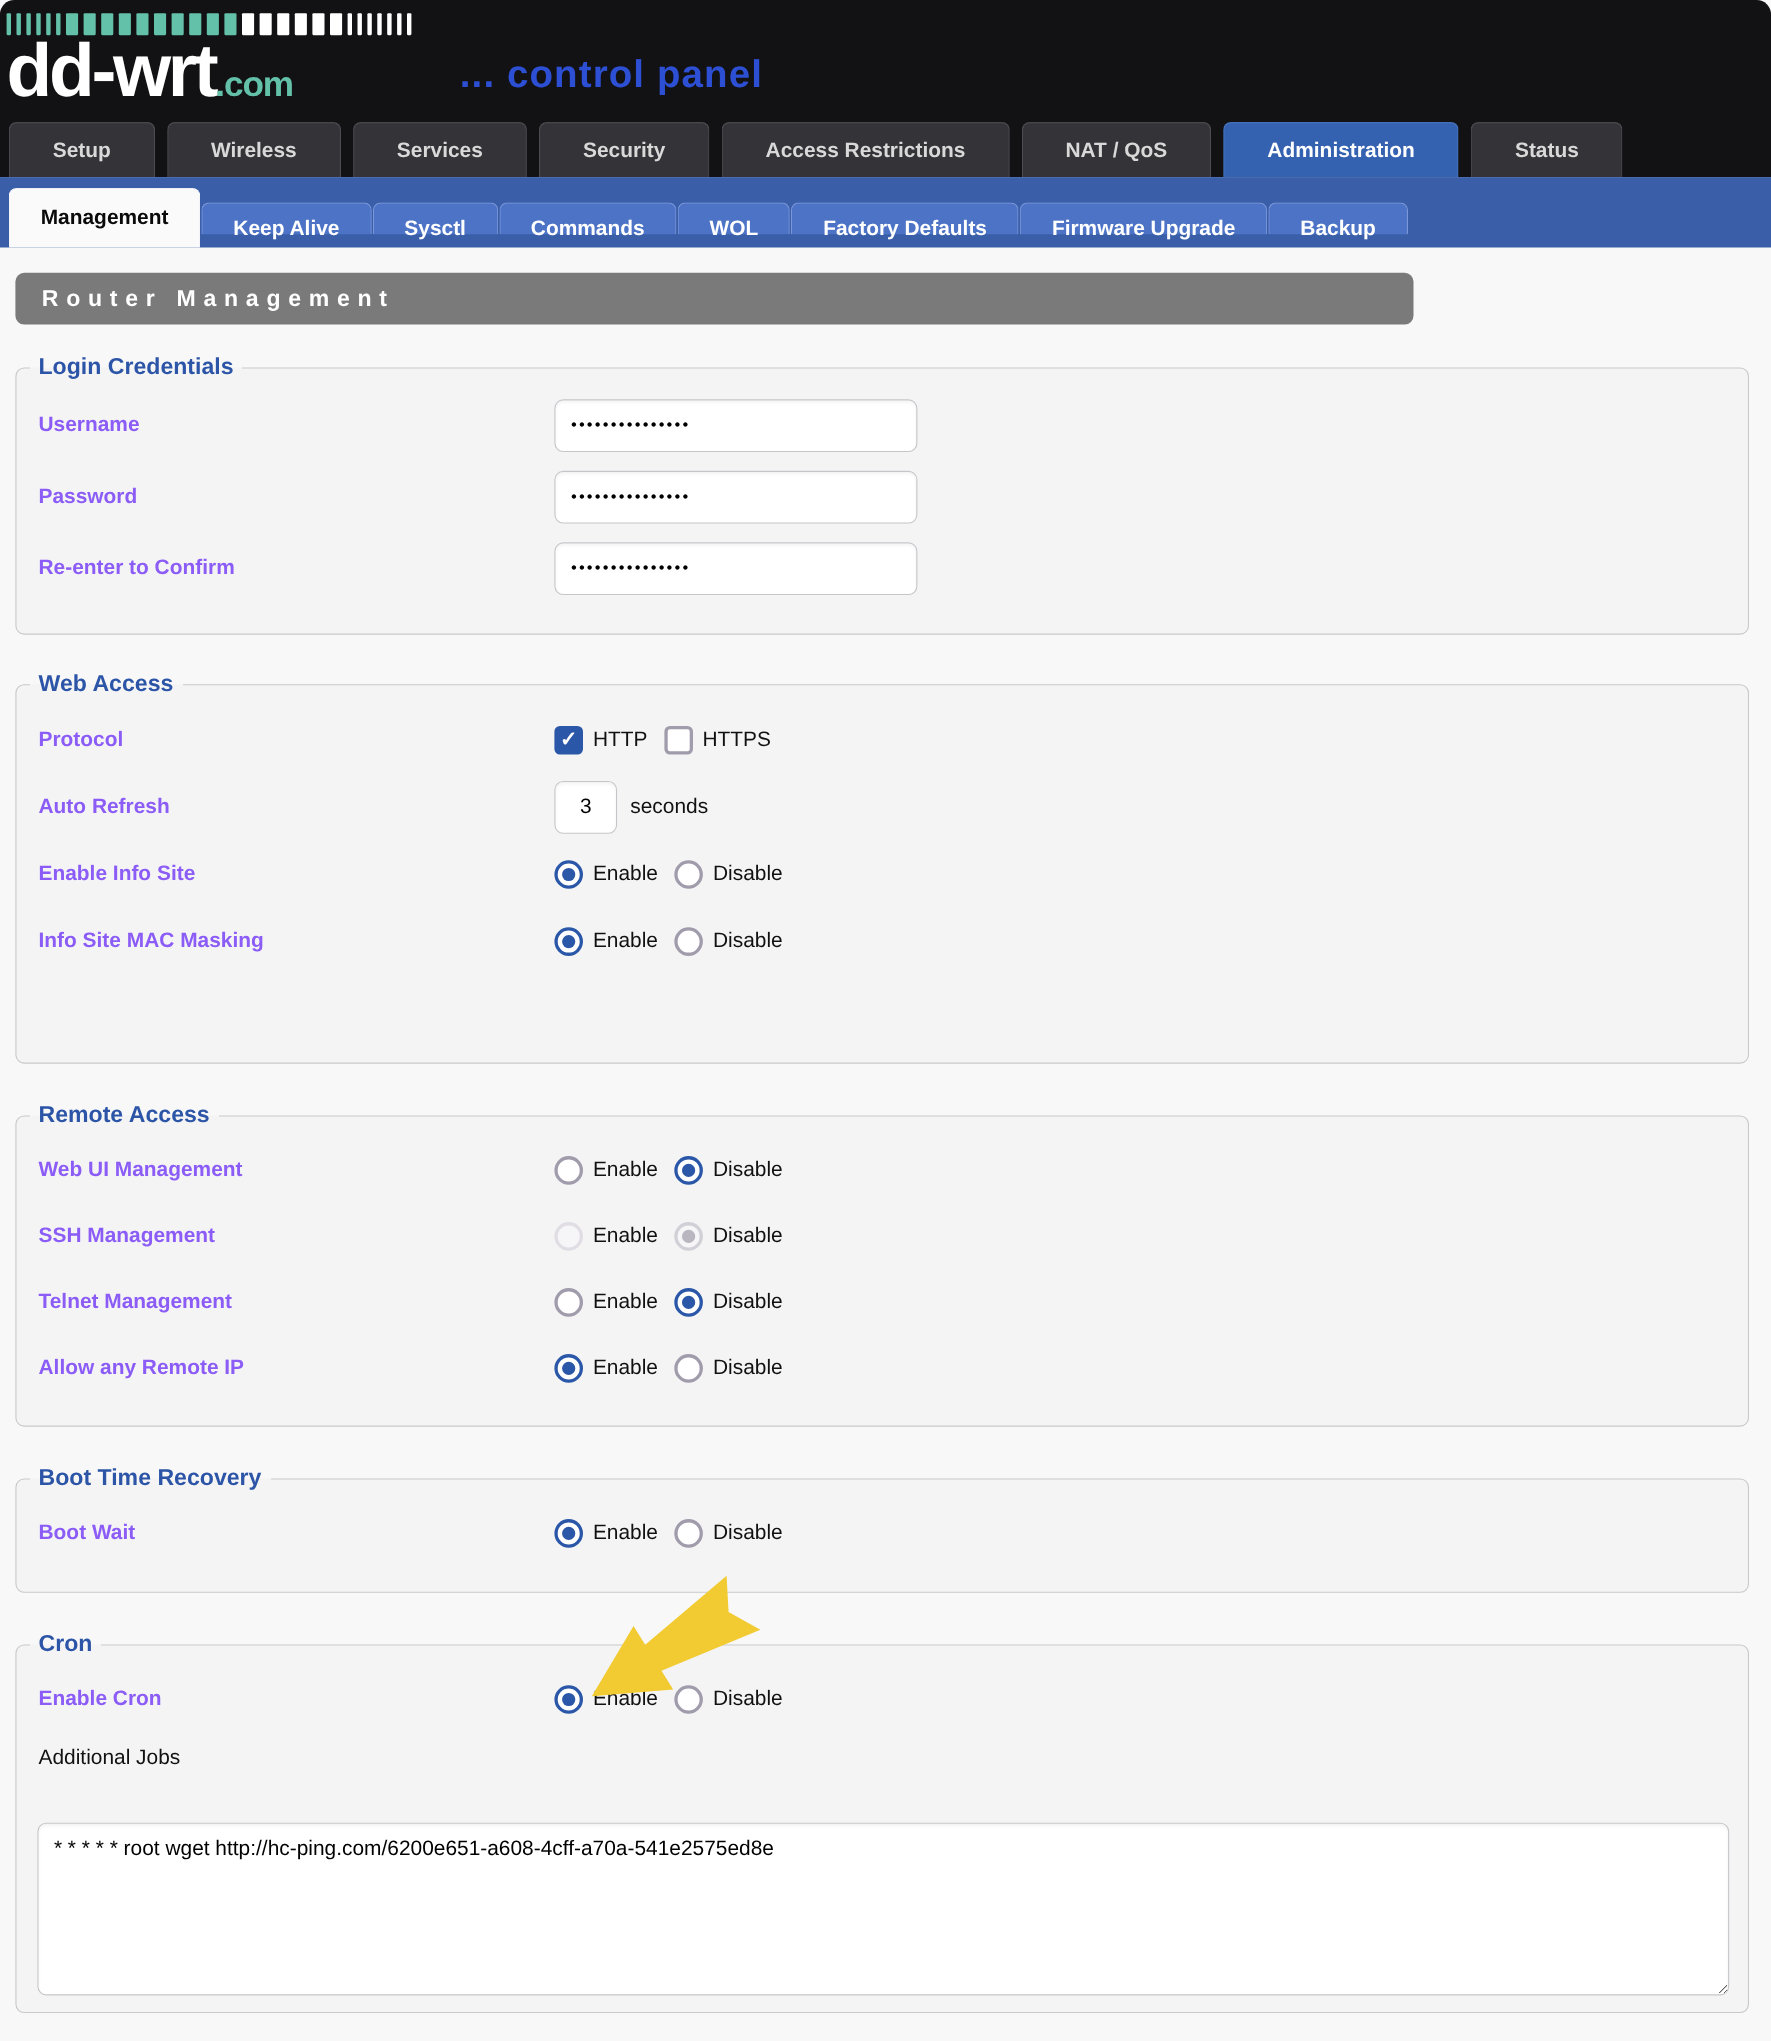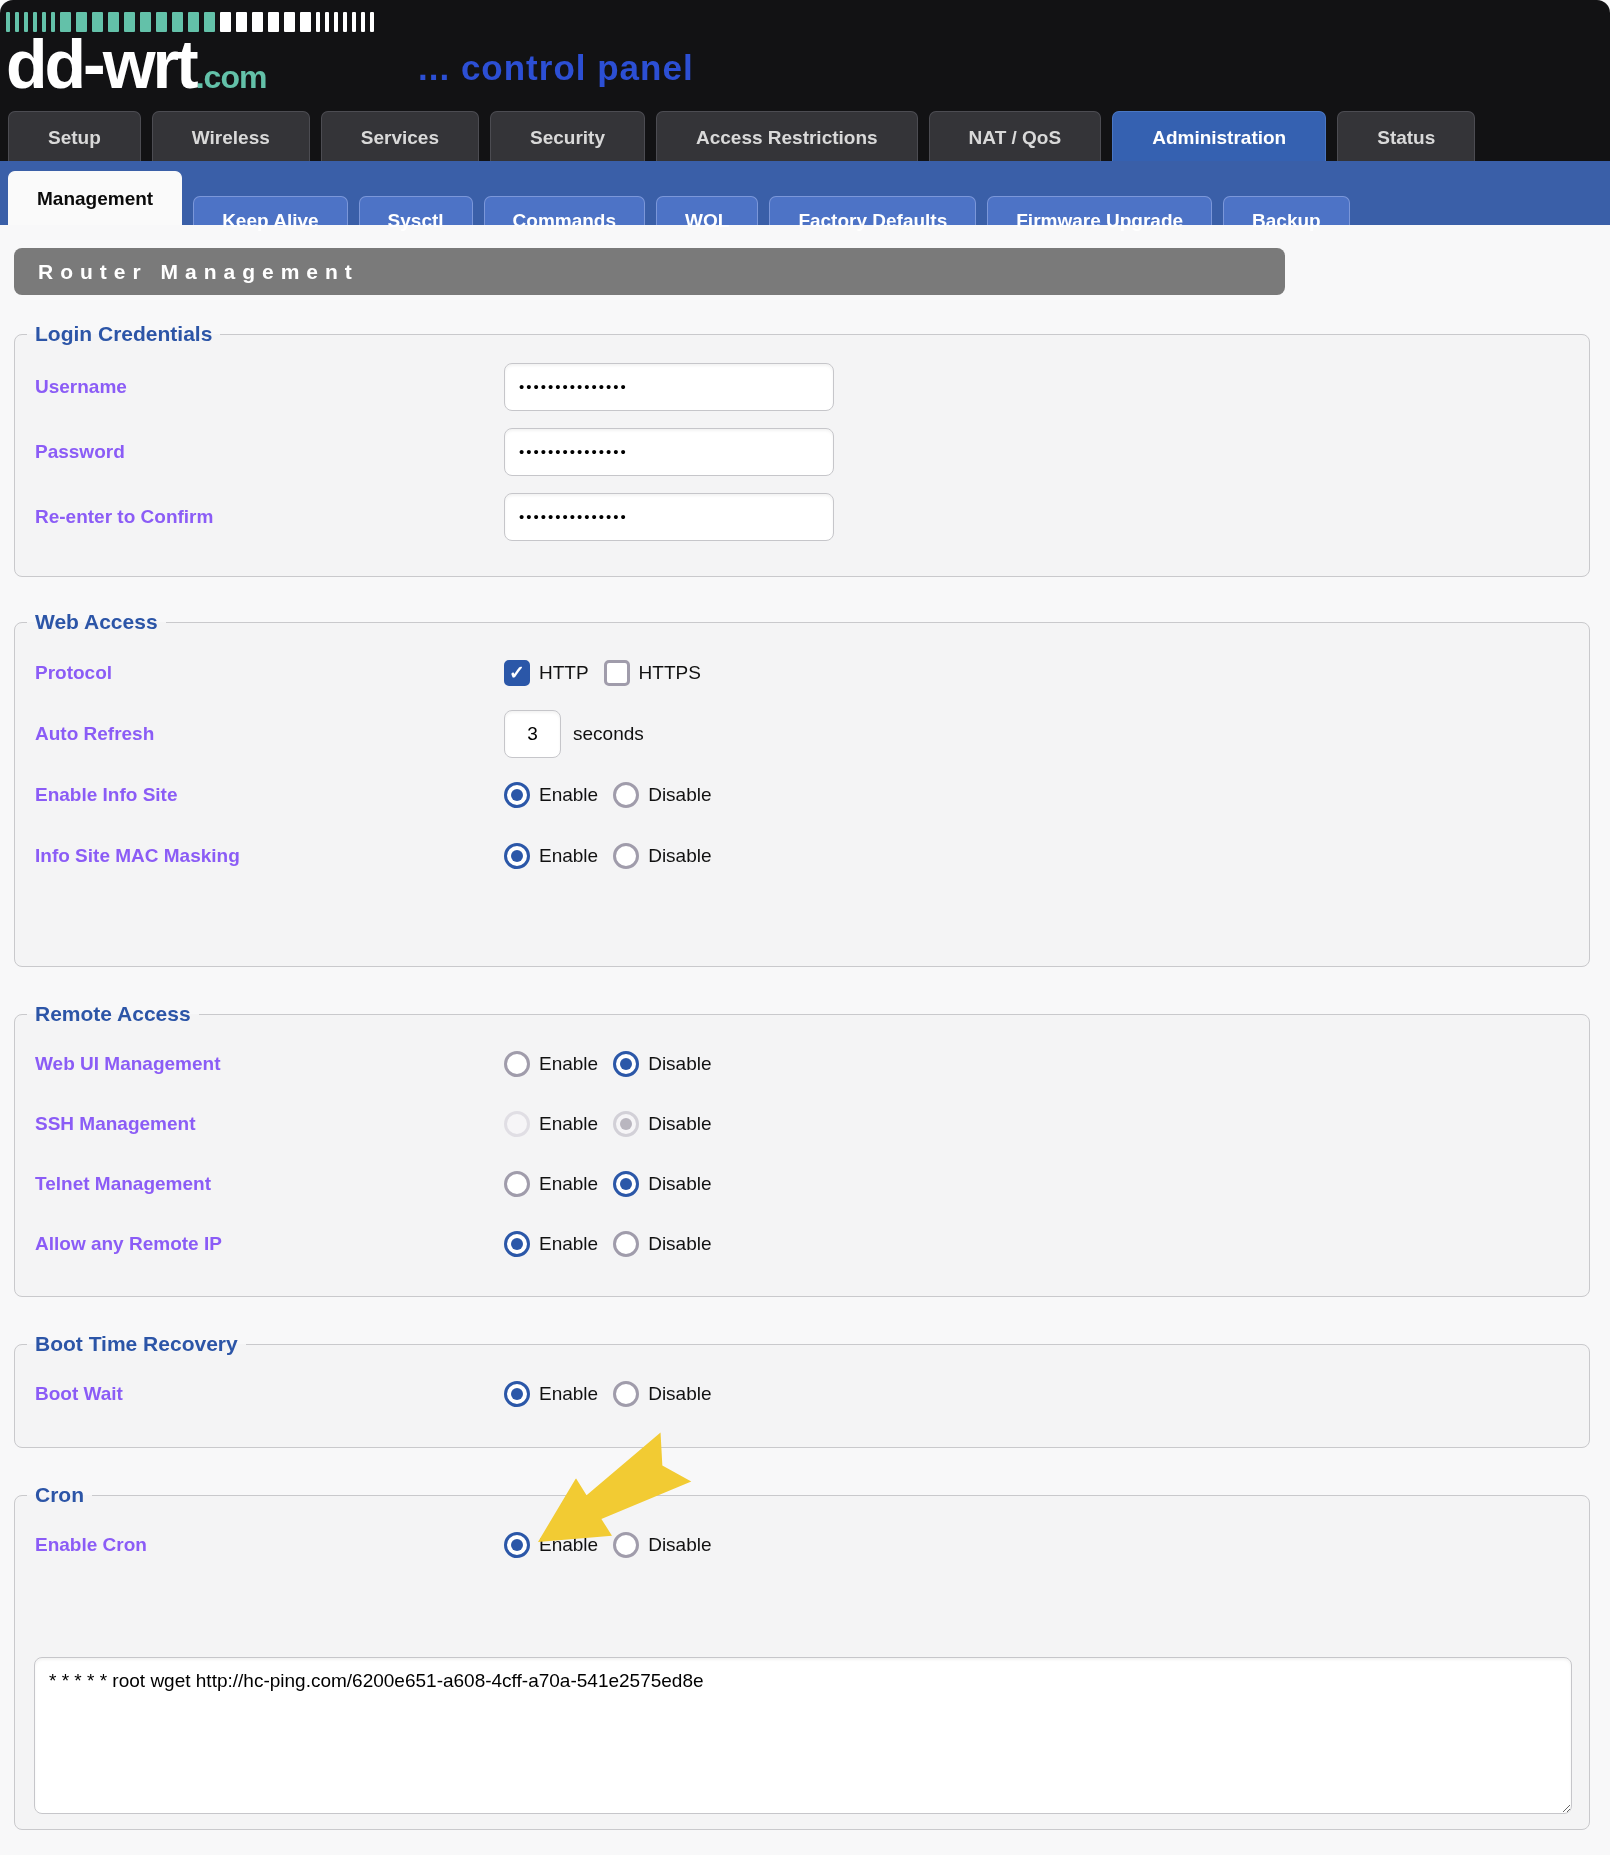--- a/index.html
+++ b/index.html
@@ -16,21 +16,21 @@
   .tagline{position:absolute;top:48px;left:402px;color:#2c4fd4;font-size:35px;font-weight:bold;letter-spacing:1px;margin-left:16px;}
 
   
   .mtabs{position:absolute;bottom:0;left:8px;display:flex;gap:11px;}
   .mtab{height:50px;line-height:52px;padding:0 39px;background:#343438;border:1px solid #4c4c52;border-bottom:none;
         border-radius:7px 7px 0 0;color:#d9d9d9;font-size:19px;font-weight:bold;box-sizing:border-box;cursor:pointer;}
   .mtab.active{background:#3561b1;border-color:#4a77c4;color:#fff;}
 
   
   .subnav{position:absolute;top:161px;left:0;width:1610px;height:64px;background:#3a5fa8;}
-  .stabs{position:absolute;top:10px;left:8px;display:flex;gap:11px;align-items:flex-end;}
+  .stabs{position:absolute;top:10px;left:8px;display:flex;gap:1px;align-items:center;}
   .stab{height:29px;line-height:48px;padding:0 28px;background:#4d73c6;border:1px solid #7b97d9;border-bottom:none;
         border-radius:7px 7px 0 0;color:#fff;font-size:19px;font-weight:bold;box-sizing:border-box;cursor:pointer;}
   .stab.active{height:54px;line-height:54px;background:#fafafa;border-color:#fafafa;color:#0a0a0a;}
 
   
   .rm-bar{position:absolute;top:248px;left:14px;width:1271px;height:47px;background:#7a7a7a;border-radius:8px;
           box-sizing:border-box;color:#fff;font-size:21px;font-weight:bold;letter-spacing:7px;
           line-height:47px;padding-left:24px;}
 
   
@@ -281,20 +281,21 @@
       <div class="row">
         <div class="lbl">Enable Cron</div>
         <div class="ctl">
           <span class="radio sel"></span>
           <span class="opt">Enable</span>
           <span class="radio"></span>
           <span class="opt last">Disable</span>
         </div>
       </div>
     </div>
+    <div class="jobs-label">Additional Jobs</div>
     <textarea class="jobs" spellcheck="false" style="">* * * * * root wget http://hc-ping.com/6200e651-a608-4cff-a70a-541e2575ed8e</textarea>
   </fieldset>
 
   <div class="arrow-wrap">
     <svg width="165" height="70" viewBox="0 0 165 70" xmlns="http://www.w3.org/2000/svg">
       <polygon points="0,34 66,0 66,20 162,6 146,35 162,64 66,48 66,68" fill="#f2cb33"></polygon>
     </svg>
   </div>
 
 </div>

